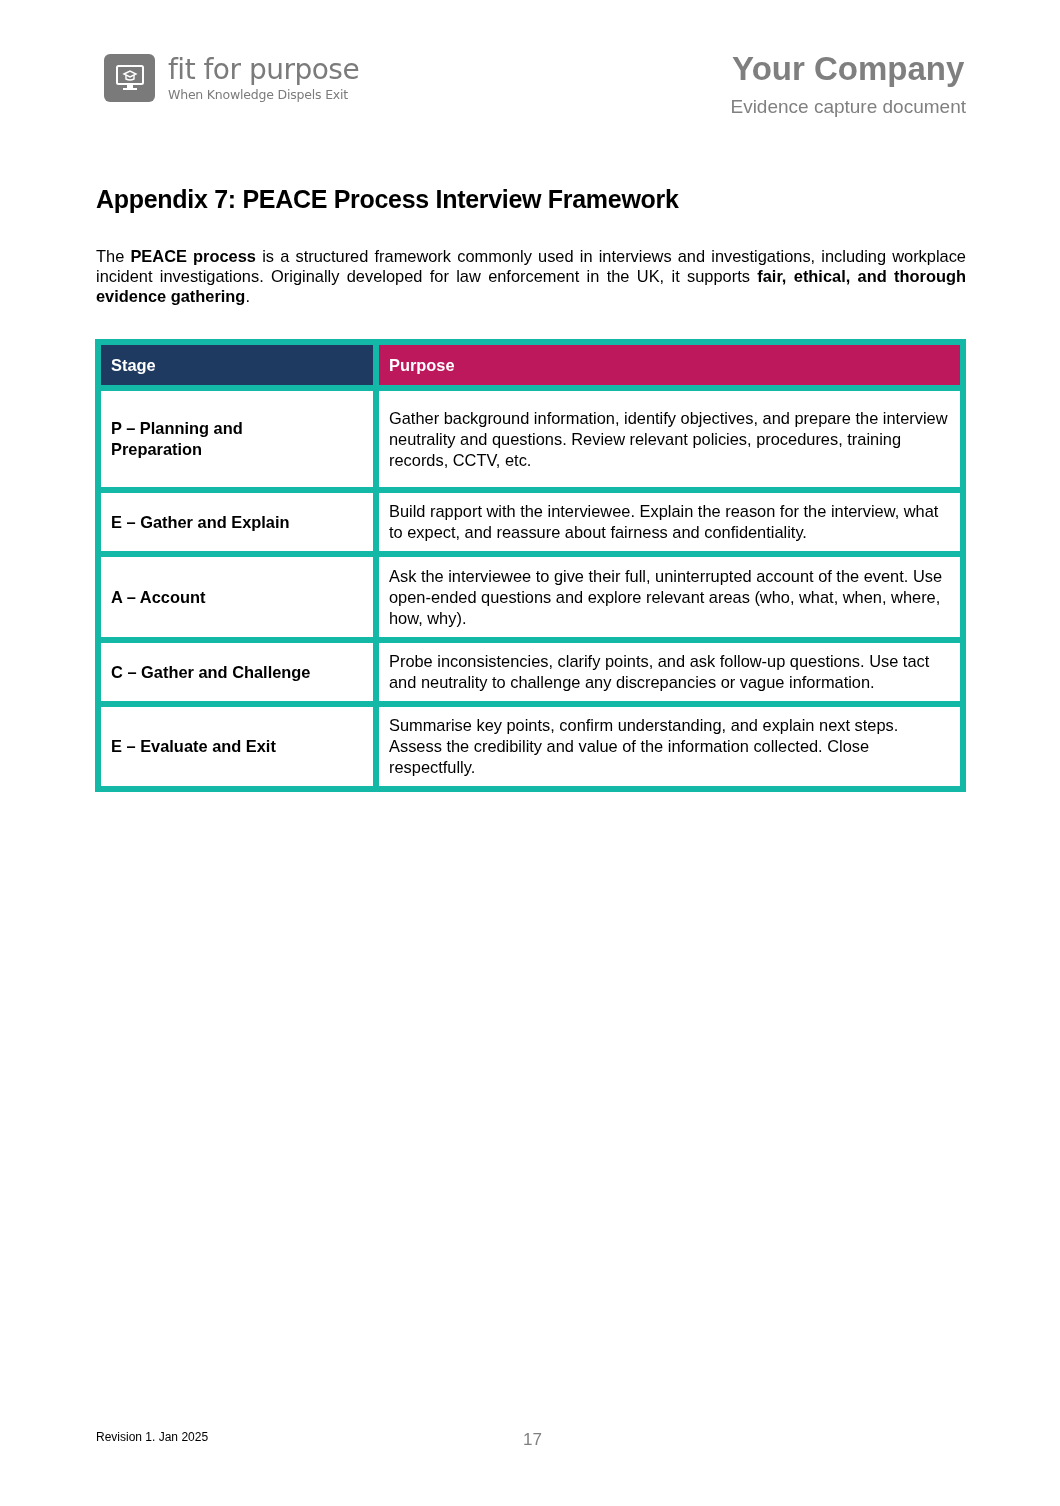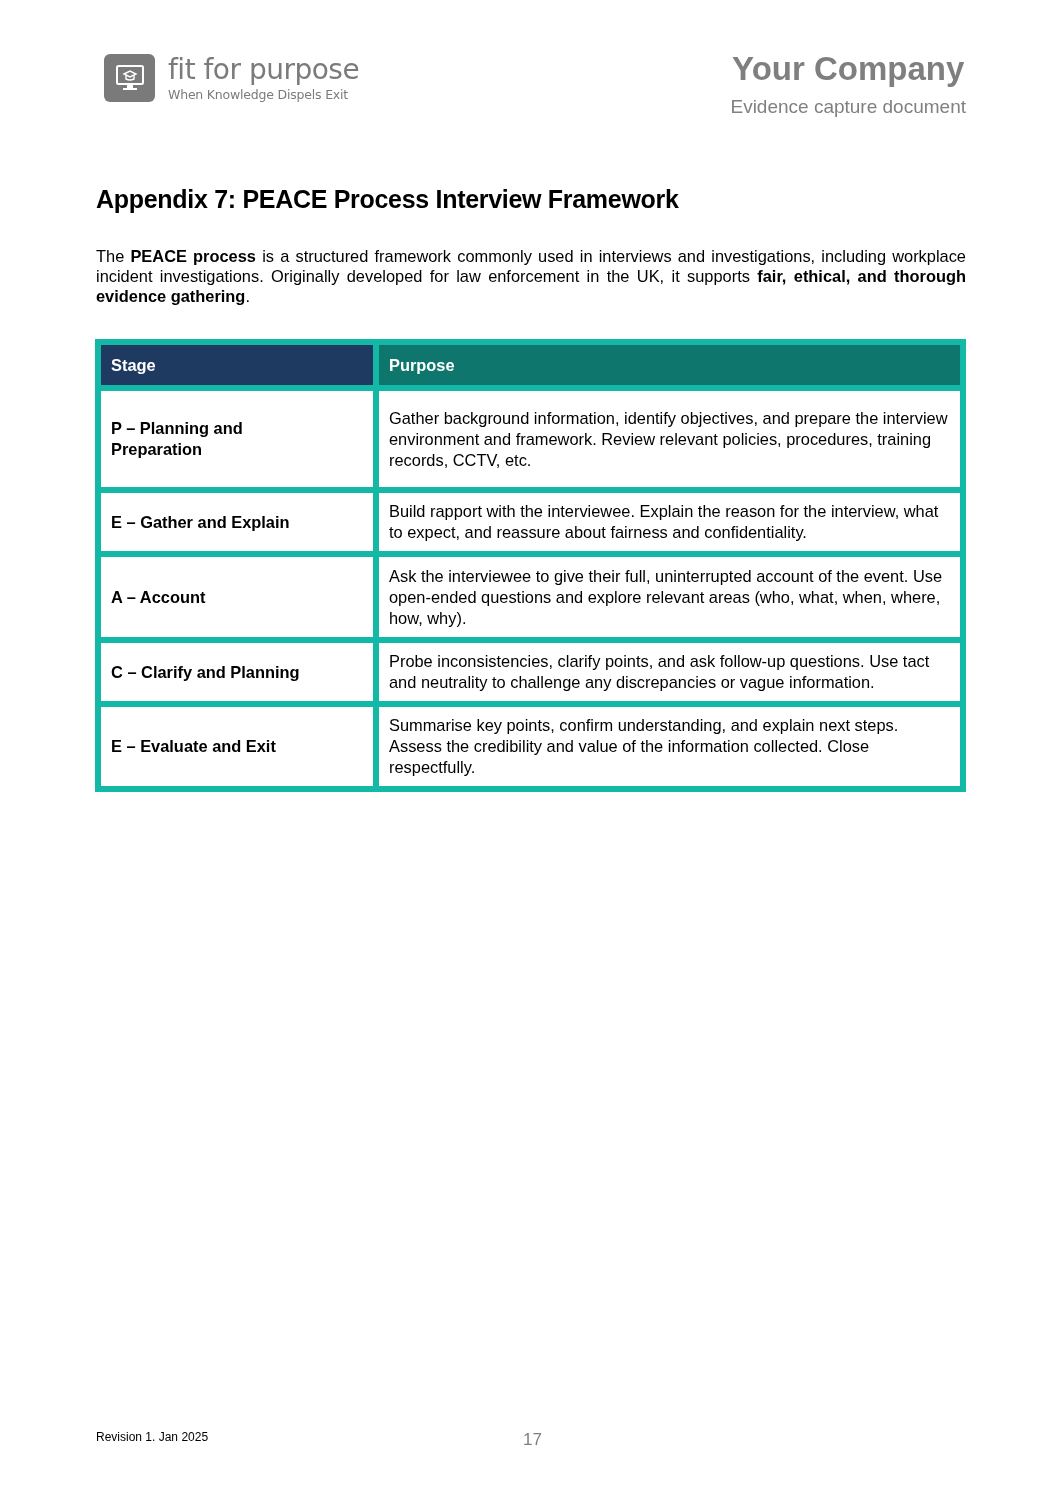--- a/index.html
+++ b/index.html
@@ -47,38 +47,38 @@
 </div>
 
 <h1>Appendix 7: PEACE Process Interview Framework</h1>
 
 <p class="intro"><span>The </span><b>PEACE process</b><span> is a structured framework commonly used in interviews and investigations, including workplace incident investigations. Originally developed for law enforcement in the UK, it supports </span><b>fair, ethical, and thorough evidence gathering</b><span>.</span></p>
 
 <table>
   <thead>
     <tr>
       <th style="background: rgb(31, 58, 96);">Stage</th>
-      <th style="background: #0f766e;">Purpose</th>
+      <th style="background: #be185d;">Purpose</th>
     </tr>
   </thead>
   <tbody>
     <tr style="height:102px">
       <td class="stage" style="padding-right:40px">P – Planning and Preparation</td>
-      <td>Gather background information, identify objectives, and prepare the interview environment and framework. Review relevant policies, procedures, training records, CCTV, etc.</td>
+      <td>Gather background information, identify objectives, and prepare the interview neutrality and questions. Review relevant policies, procedures, training records, CCTV, etc.</td>
     </tr>
     <tr style="height:64px">
       <td class="stage">E – Gather and Explain</td>
       <td>Build rapport with the interviewee. Explain the reason for the interview, what to expect, and reassure about fairness and confidentiality.</td>
     </tr>
     <tr style="height:86px">
       <td class="stage">A – Account</td>
       <td>Ask the interviewee to give their full, uninterrupted account of the event. Use open-ended questions and explore relevant areas (who, what, when, where, how, why).</td>
     </tr>
     <tr style="height:64px">
-      <td class="stage">C – Clarify and Planning</td>
+      <td class="stage">C – Gather and Challenge</td>
       <td>Probe inconsistencies, clarify points, and ask follow-up questions. Use tact and neutrality to challenge any discrepancies or vague information.</td>
     </tr>
     <tr style="height:84px">
       <td class="stage">E – Evaluate and Exit</td>
       <td>Summarise key points, confirm understanding, and explain next steps. Assess the credibility and value of the information collected. Close respectfully.</td>
     </tr>
   </tbody>
 </table>
 
 <div class="footer-left">Revision 1. Jan 2025</div>

